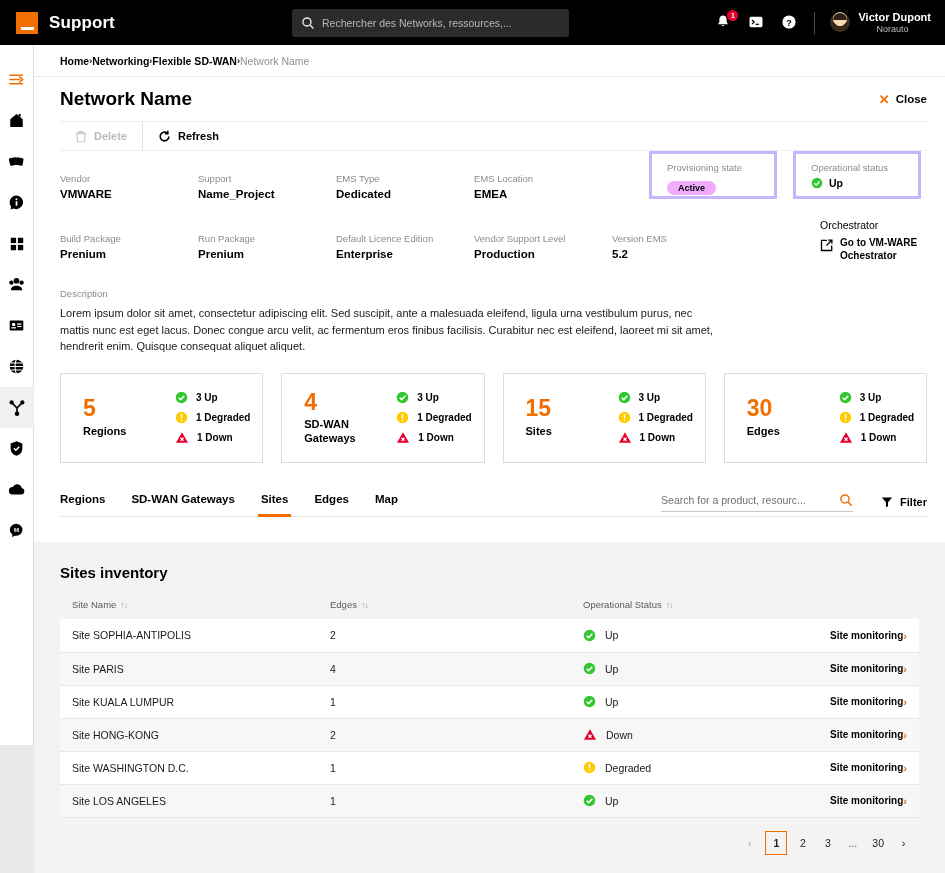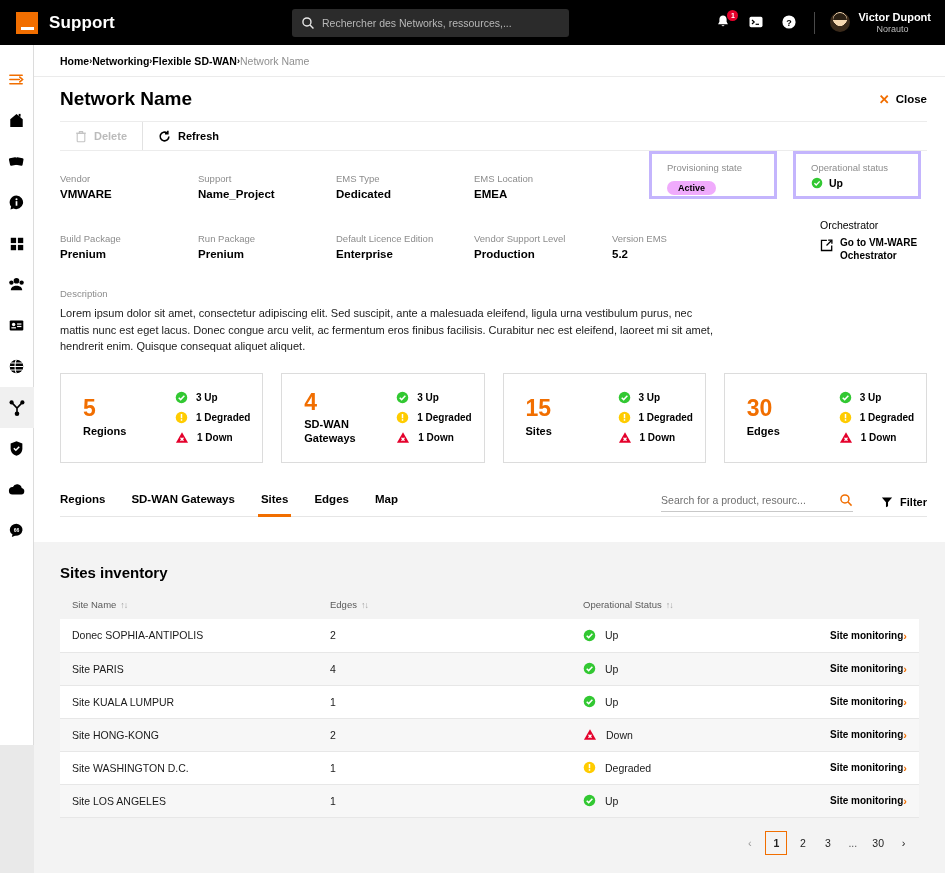--- a/index.html
+++ b/index.html
@@ -647,21 +647,21 @@
               <span>Edges</span><span class="srt">↑↓</span>
             </th>
             <th style="width:240px">
               <span>Operational Status</span><span class="srt">↑↓</span>
             </th>
             <th></th>
           </tr>
         </thead>
         <tbody>
             <tr>
-              <td class="c-name">Donec SOPHIA-ANTIPOLIS</td>
+              <td class="c-name">Site SOPHIA-ANTIPOLIS</td>
               <td class="c-edges">2</td>
               <td class="c-status">
                 <div class="st-cell">
                   <svg width="13" height="13" viewBox="0 0 14 14">
                     <circle cx="7" cy="7" r="6.2" fill="#32c832"></circle>
                     <path d="M4 7.2l2.1 2.1 4-4.2" fill="none" stroke="#fff" stroke-width="1.6"></path>
                   </svg>
                   <span>Up</span>
                 </div>
               </td>

